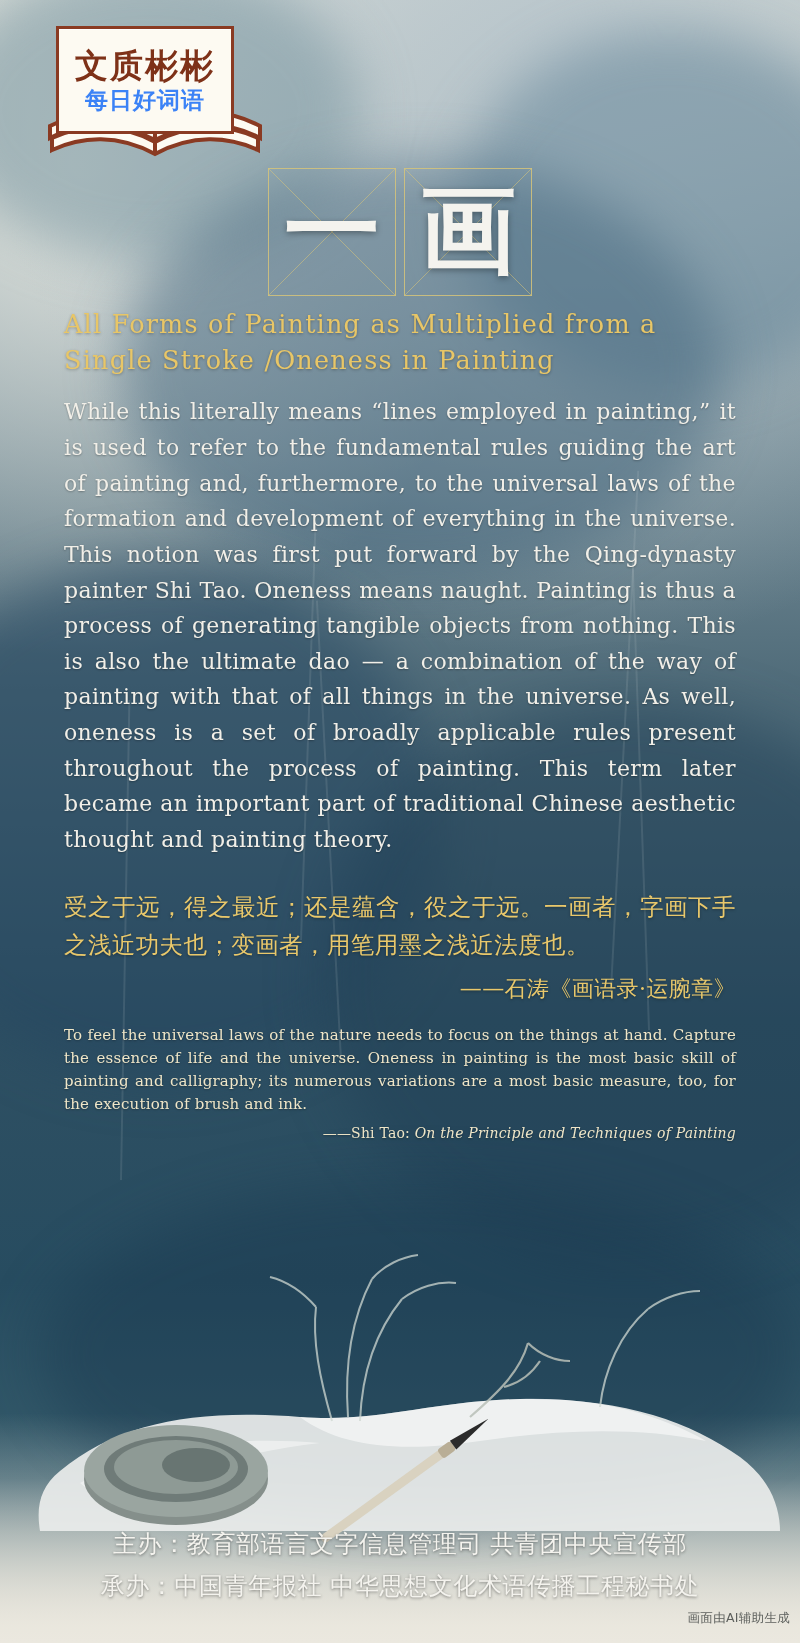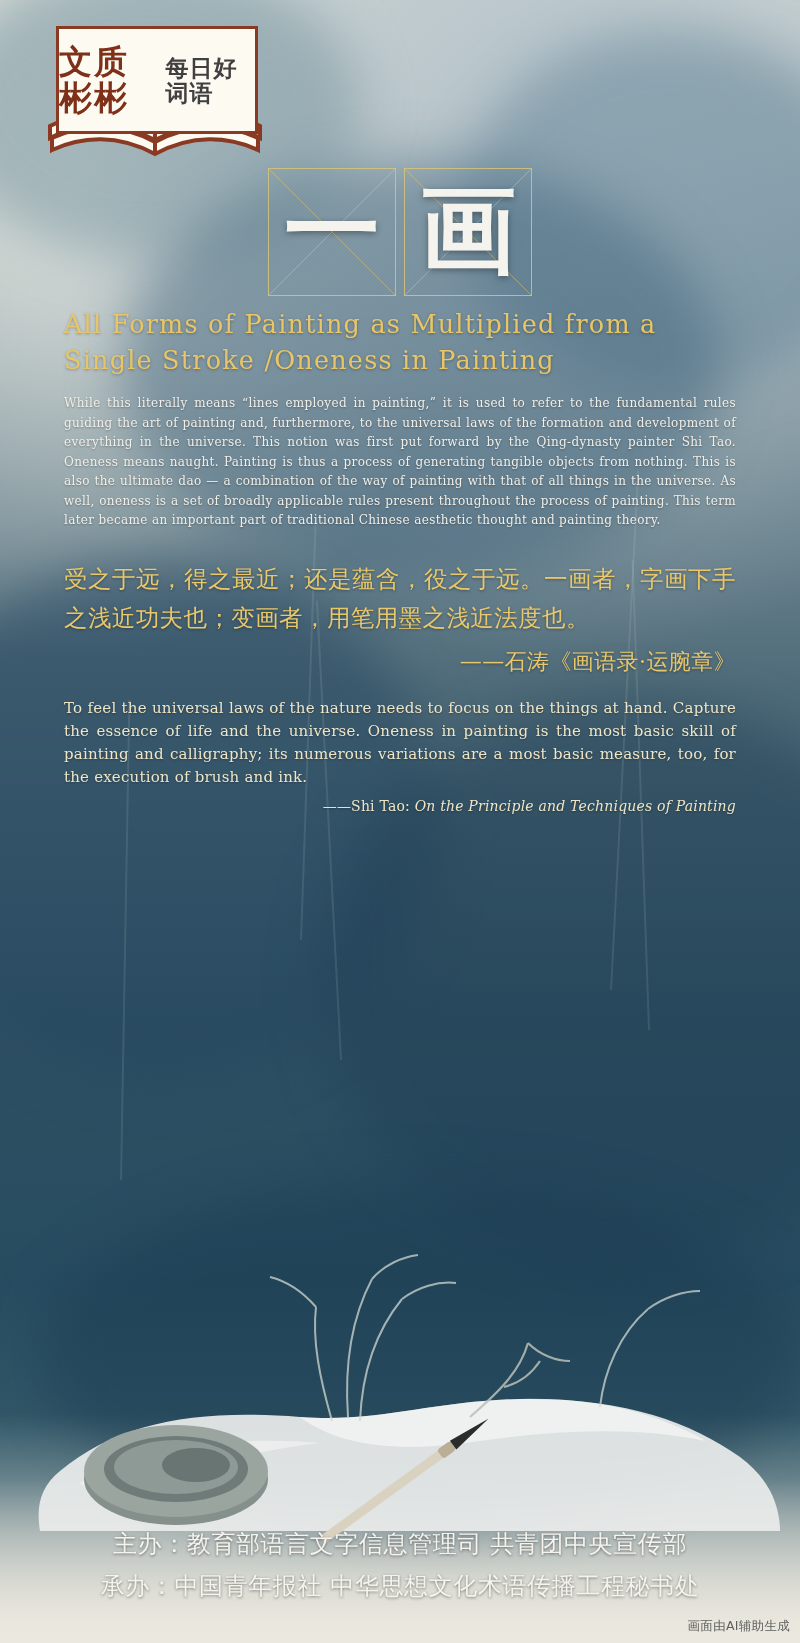--- a/index.html
+++ b/index.html
@@ -48,43 +48,44 @@
   
   #logo {
     position: absolute;
     left: 42px; top: 22px;
     width: 226px; height: 142px;
     z-index: 6;
   }
   .logo-card {
     position: absolute;
     left: 14px; top: 4px;
-    width: 202px; height: 108px;
+    width: 178px; height: 108px;
     background: #fdfaf2;
     border: 3px solid #8a3a22;
     display: flex;
+    flex-direction: column;
     align-items: center;
     justify-content: center;
     gap: 2px;
     box-shadow: 0 1px 0 #fff inset;
   }
   .logo-line1 {
     font-family: "DejaVu Serif", serif;
     font-weight: bold;
     font-size: 33px;
     letter-spacing: 2px;
     color: #7e3118;
     line-height: 1.1;
   }
   .logo-line2 {
     font-family: "DejaVu Serif", serif;
     font-weight: bold;
     font-size: 23px;
     letter-spacing: 1px;
-    color: #404040;
+    color: #3b82f6;
     line-height: 1.1;
   }
 
   
   #title-glyphs {
     position: absolute;
     left: 0; right: 0; top: 168px;
     display: flex;
     justify-content: center;
     gap: 8px;
@@ -150,21 +151,21 @@
     line-height: 1.66;
     letter-spacing: 0.5px;
     text-align: justify;
     text-shadow: 0 1px 3px rgba(0,0,0,0.35);
     margin: 0 0 26px 0;
   }
 
   .en-body {
     color: #f1efe8;
     font-family: "DejaVu Serif", serif;
-    font-size: 12px;
+    font-size: 22px;
     line-height: 1.62;
     letter-spacing: 0.35px;
     text-align: justify;
     text-shadow: 0 1px 2px rgba(0,0,0,0.3);
     margin: 0 0 30px 0;
   }
 
   .quote-cn {
     color: #e9c86b;
     font-family: "DejaVu Serif", serif;
@@ -224,21 +225,21 @@
     color: #f4f3ee;
     text-shadow: 0 1px 3px rgba(0,0,0,0.45);
   }
   .credit-line {
     font-size: 24px;
     line-height: 1.75;
     letter-spacing: 0.6px;
   }
   #ai-note {
     position: absolute;
-    right: 10px; bottom: 8px;
+    right: 10px; bottom: 16px;
     z-index: 7;
     font-family: "DejaVu Sans", sans-serif;
     font-size: 12.5px;
     color: #5c5f5c;
     letter-spacing: 0.3px;
   }
 </style>
 </head>
 <body>
 

